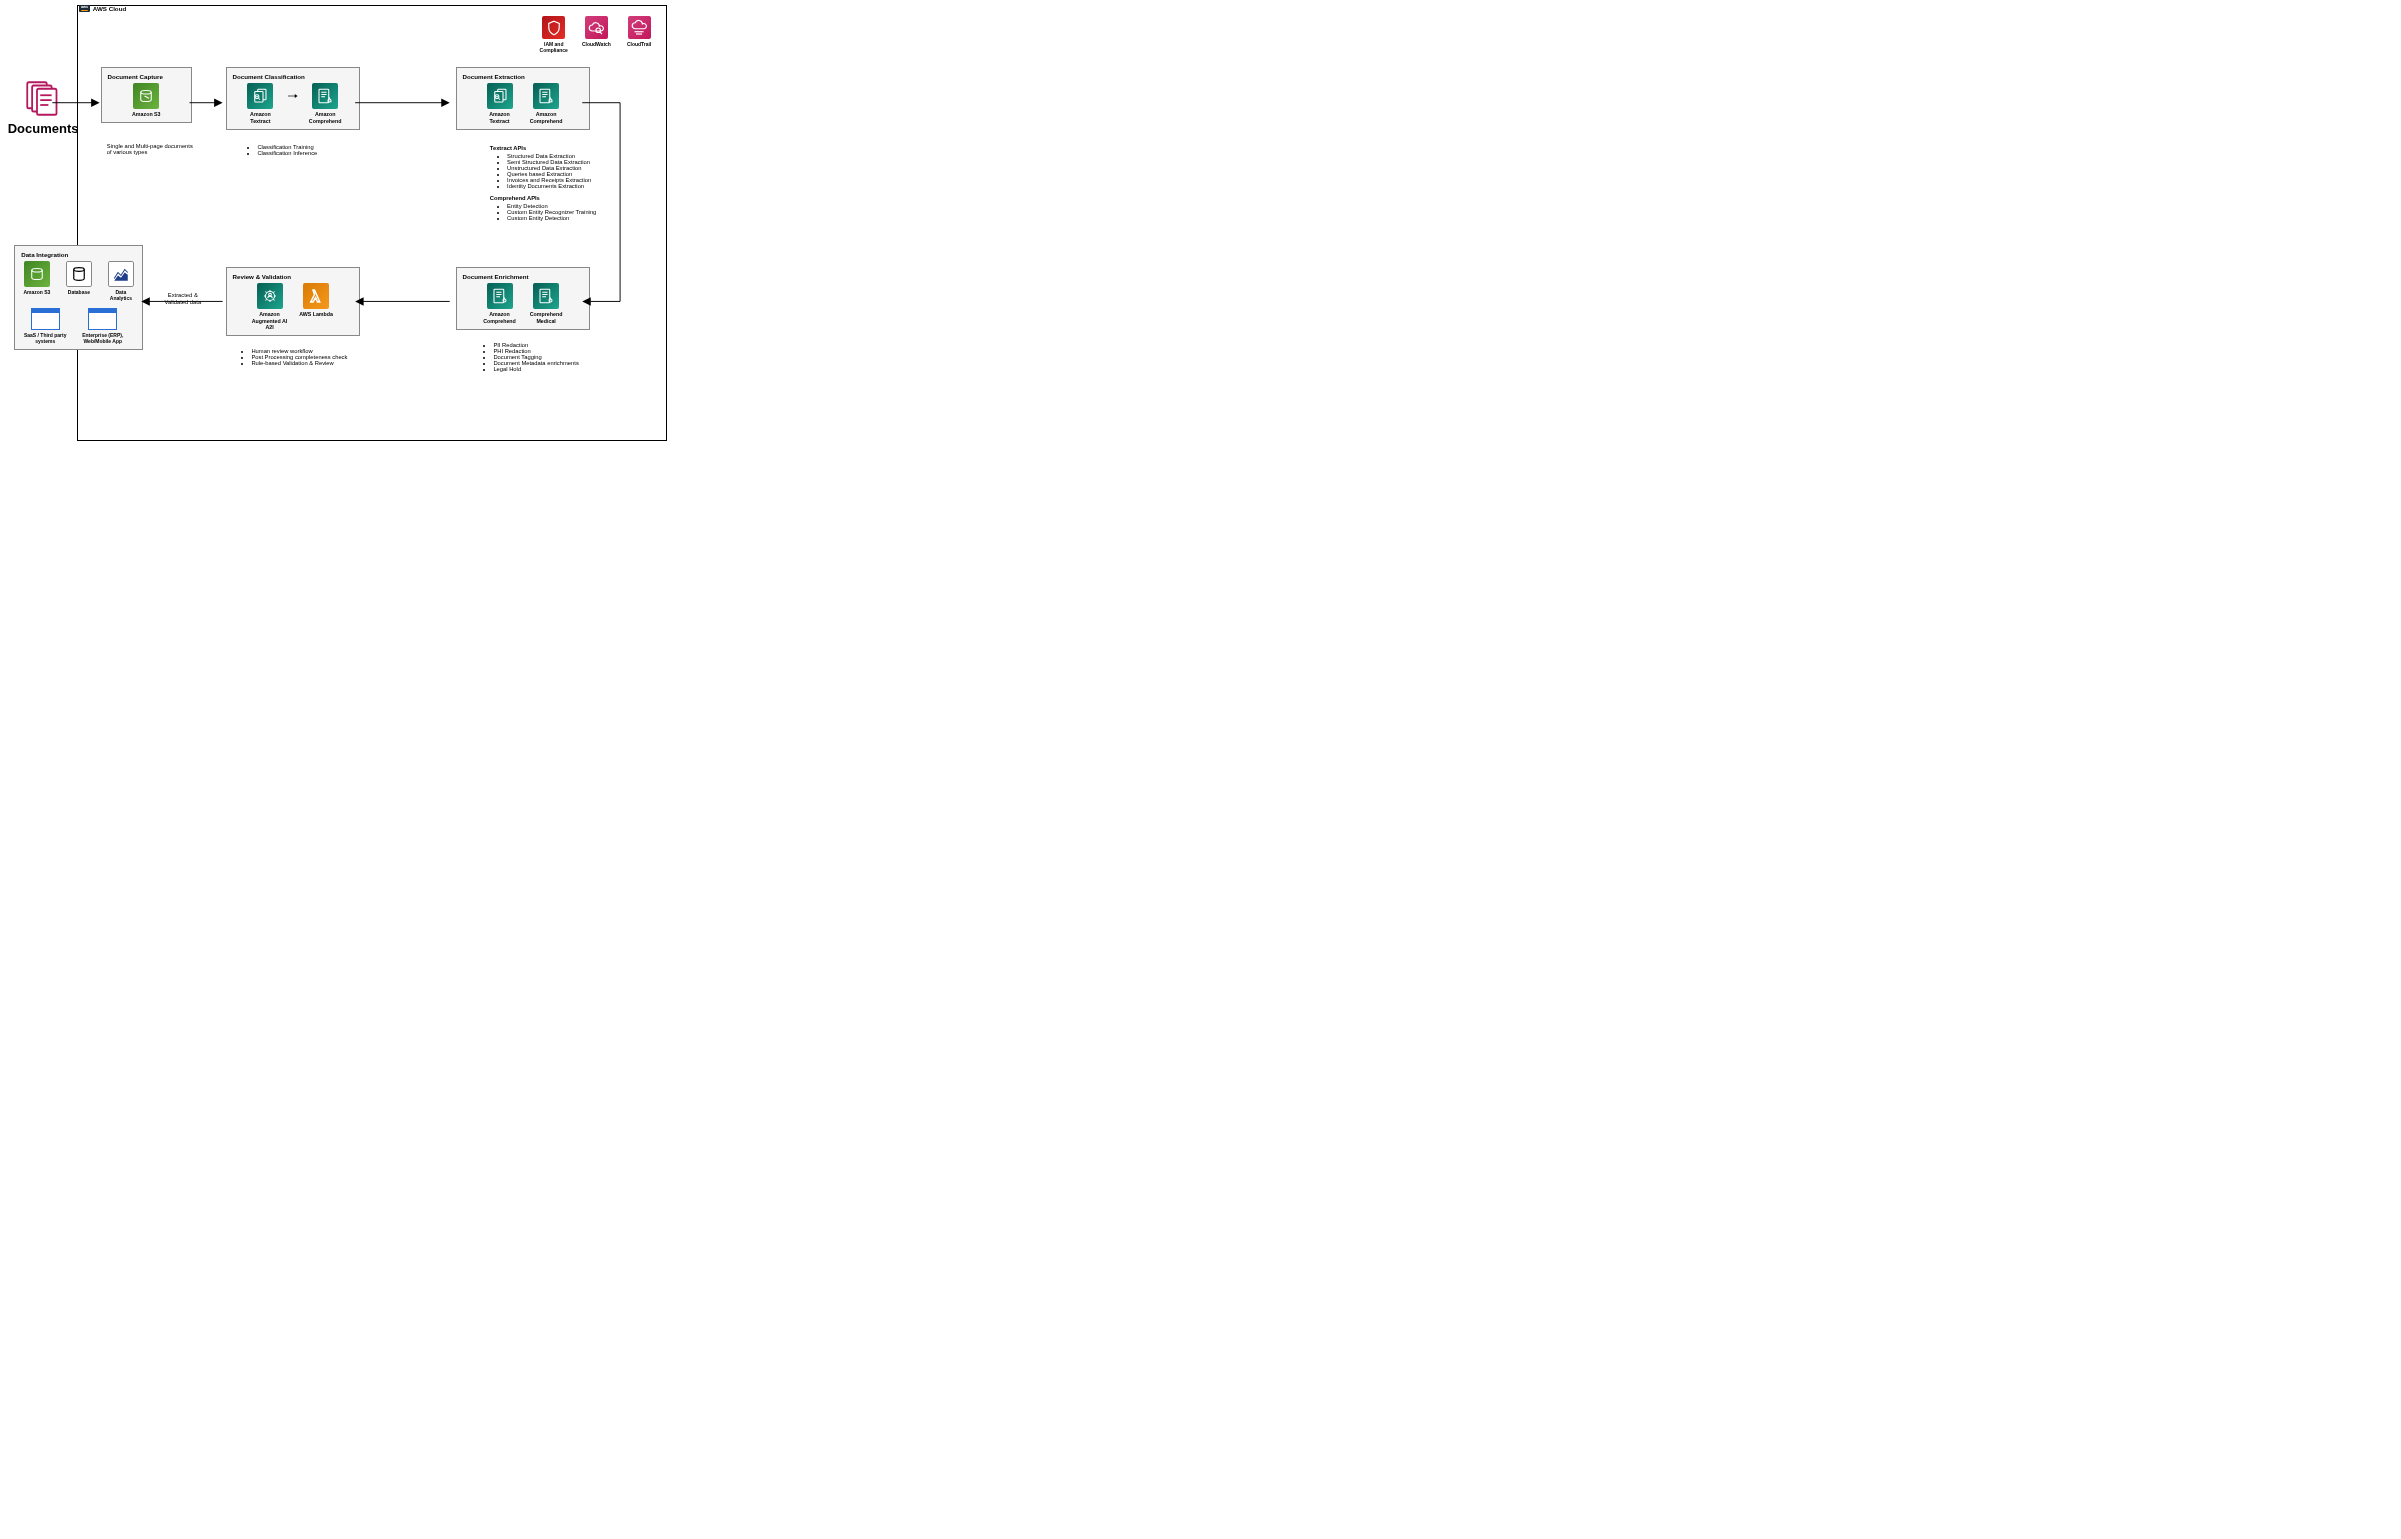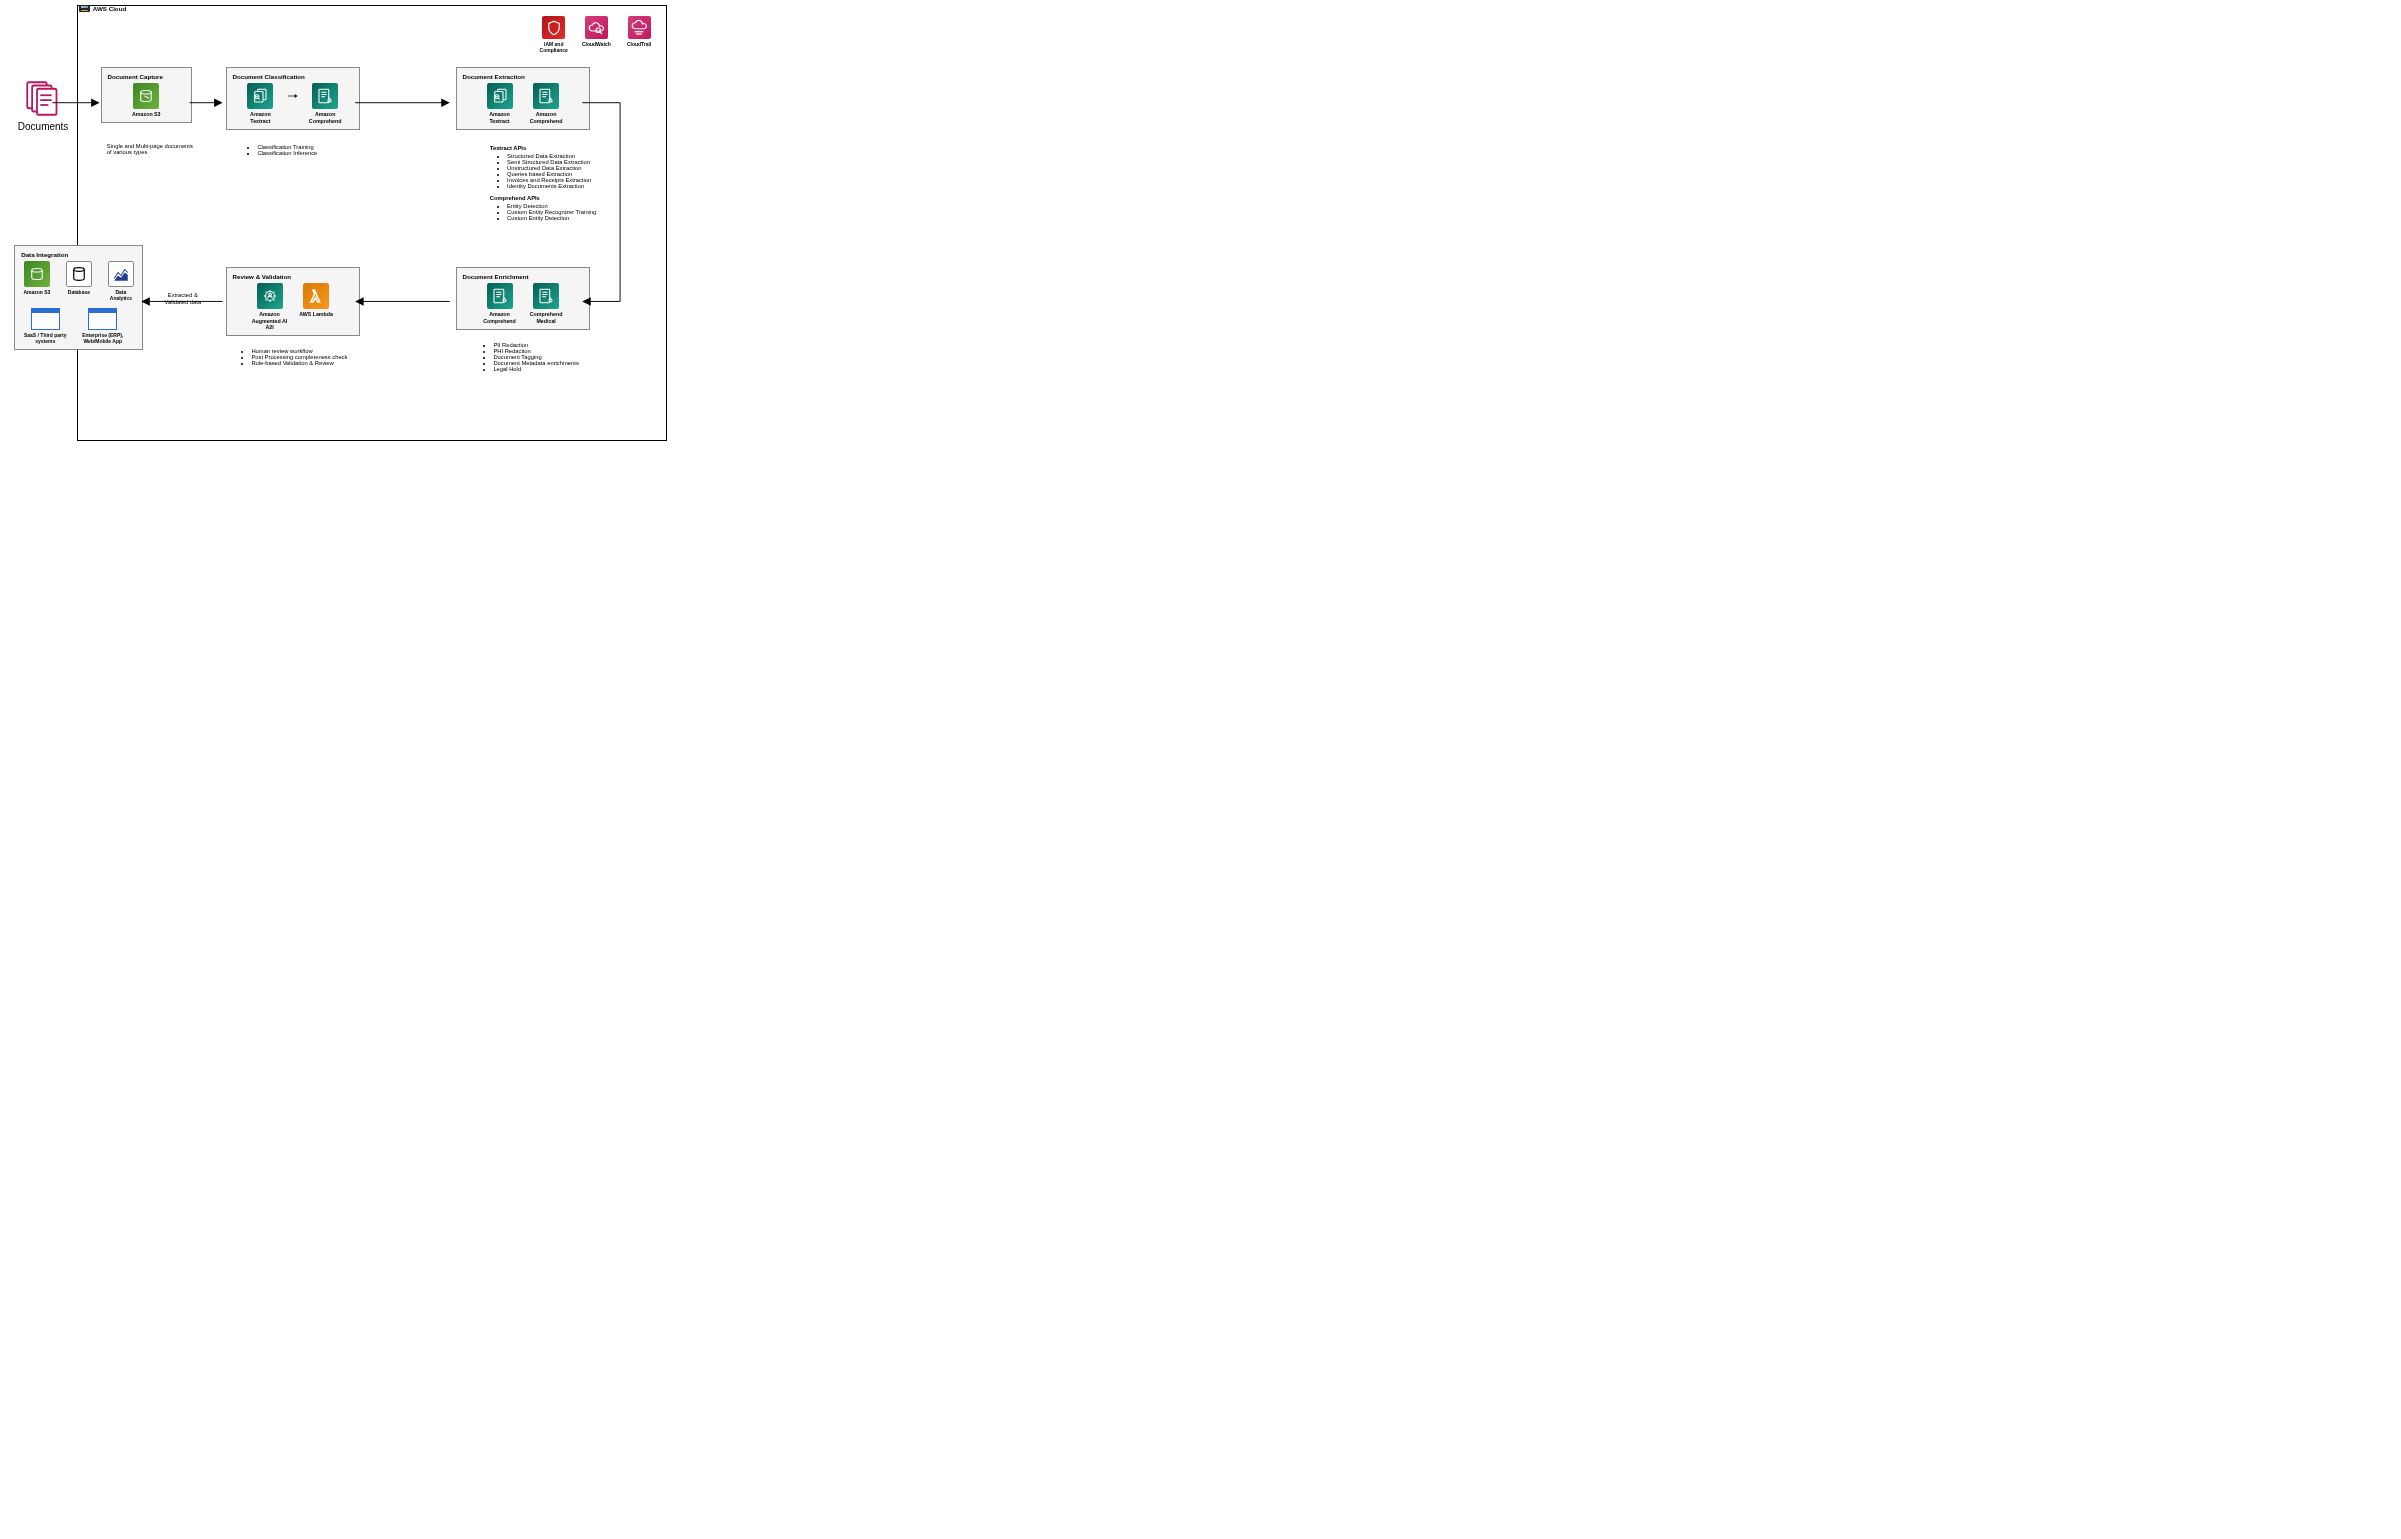--- a/index.html
+++ b/index.html
@@ -56,21 +56,21 @@
   .icon.ml    { background: linear-gradient(135deg,#055f54,#1ea58e); }
   .icon.lambda{ background: linear-gradient(135deg,#d97b04,#f7981d); }
   .icon.red   { background: linear-gradient(135deg,#b0131a,#e52d27); }
   .icon.pink  { background: linear-gradient(135deg,#d13d7b,#c2185b); }
 
   
   .documents {
     position:absolute; top:74px; left:4.8px; width:67px;
     display:flex; flex-direction:column; align-items:center;
   }
-  .documents .label { font-weight:normal; font-size:10px; margin-top:2.9px; }
+  .documents .label { font-weight:bold; font-size:13px; margin-top:2.9px; }
 
   
   .note { position:absolute; font-size:5.8px; color:#000; }
   .note ul { list-style:disc; padding-left:8.6px; }
   .note h4 { font-weight:bold; margin:2.9px 0 1.9px; }
 
   
   .di .service { width:35px; }
   .di .icon { background:#fff; border:0.5px solid #888; color:#111;}
   .di .icon.s3 { background: linear-gradient(135deg,#3f8624,#6db33f); border:none; color:#fff;}

